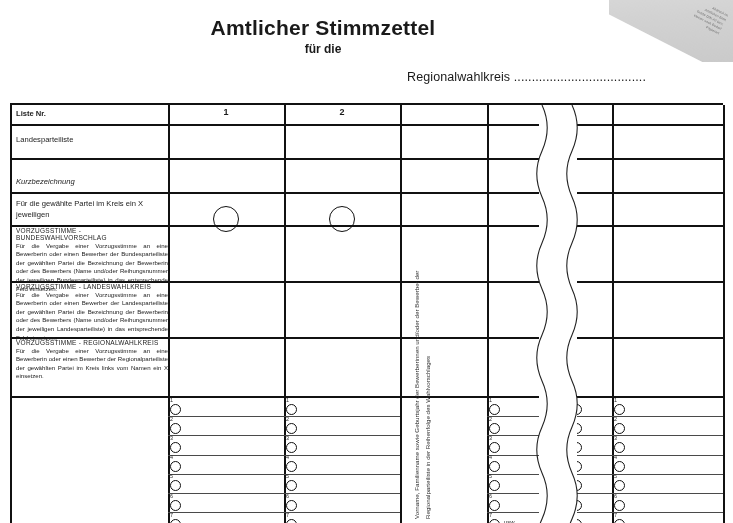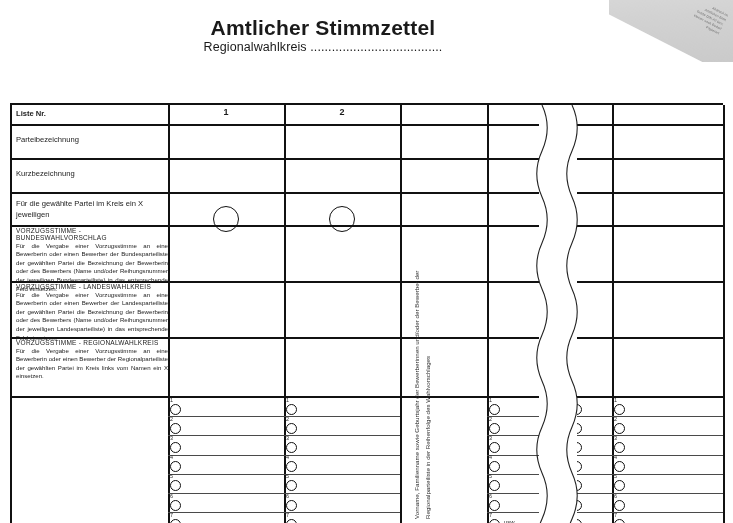--- a/index.html
+++ b/index.html
@@ -39,21 +39,23 @@
   }
   .title-election {
     font-size: 16px;
     font-weight: bold;
     line-height: 1.5;
     margin-top: 2px;
   }
   .title-district {
     font-size: 12.5px;
     font-weight: normal;
+    margin-top: 11px;
     letter-spacing: 0.1px;
+    text-align: right;
   }
 
   
   .corner-flap {
     position: absolute;
     right: 0;
     top: 0;
     width: 124px;
     height: 62px;
     overflow: hidden;
@@ -221,20 +223,21 @@
     height: 420px;
     background: #ffffff;
     pointer-events: none;
   }
 </style>
 </head>
 <body>
 
 <div class="header">
   <div class="title-main">Amtlicher Stimmzettel</div>
+  <div class="title-sub">für die</div>
   <div class="title-district">Regionalwahlkreis .....................................</div>
 </div>
 
 <div class="corner-flap">
   <div class="flap-shape"></div>
   <div class="flap-text">
     <div>Abdruck im</div>
     <div>Amtlichen Blatt</div>
     <div>Größe DIN A2 bzw.</div>
     <div>kleiner nach Bedarf</div>
@@ -252,22 +255,22 @@
       <div class="vline" style="left: 557px;"></div>
       <div class="vline" style="left: 600px;"></div>
       <div class="hline" style="top: 19px;"></div>
       <div class="hline" style="top: 53px;"></div>
       <div class="hline" style="top: 87px;"></div>
       <div class="hline" style="top: 120px;"></div>
       <div class="hline" style="top: 176px;"></div>
       <div class="hline" style="top: 232px;"></div>
       <div class="hline" style="top: 291px;"></div>
       <div class="lbl" style="top: 3.5px; font-weight: bold;">Liste Nr.</div>
-      <div class="lbl" style="top: 30px;">Parteibezeichnung</div>
-      <div class="lbl" style="top: 64px;">Kurzbezeichnung</div>
+      <div class="lbl" style="top: 30px;">Landesparteiliste</div>
+      <div class="lbl" style="top: 72px; font-style: italic;">Kurzbezeichnung</div>
       <div class="lbl" style="top: 93px; line-height: 1.5;">Für die gewählte Partei im Kreis ein X jeweiligen</div>
       <div class="lbl" style="top: 122px;">
         <div class="head">VORZUGSSTIMME - BUNDESWAHLVORSCHLAG</div>
         <div class="body">Für die Vergabe einer Vorzugsstimme an eine Bewerberin oder einen Bewerber der Bundesparteiliste der gewählten Partei die Bezeichnung der Bewerberin oder des Bewerbers (Name und/oder Reihungsnummer der jeweiligen Bundesparteiliste) in das entsprechende Feld einsetzen.</div>
       </div>
       <div class="lbl" style="top: 178px;">
         <div class="head">VORZUGSSTIMME - LANDESWAHLKREIS</div>
         <div class="body">Für die Vergabe einer Vorzugsstimme an eine Bewerberin oder einen Bewerber der Landesparteiliste der gewählten Partei die Bezeichnung der Bewerberin oder des Bewerbers (Name und/oder Reihungsnummer der jeweiligen Landesparteiliste) in das entsprechende Feld einsetzen.</div>
       </div>
       <div class="lbl" style="top: 234px;">

